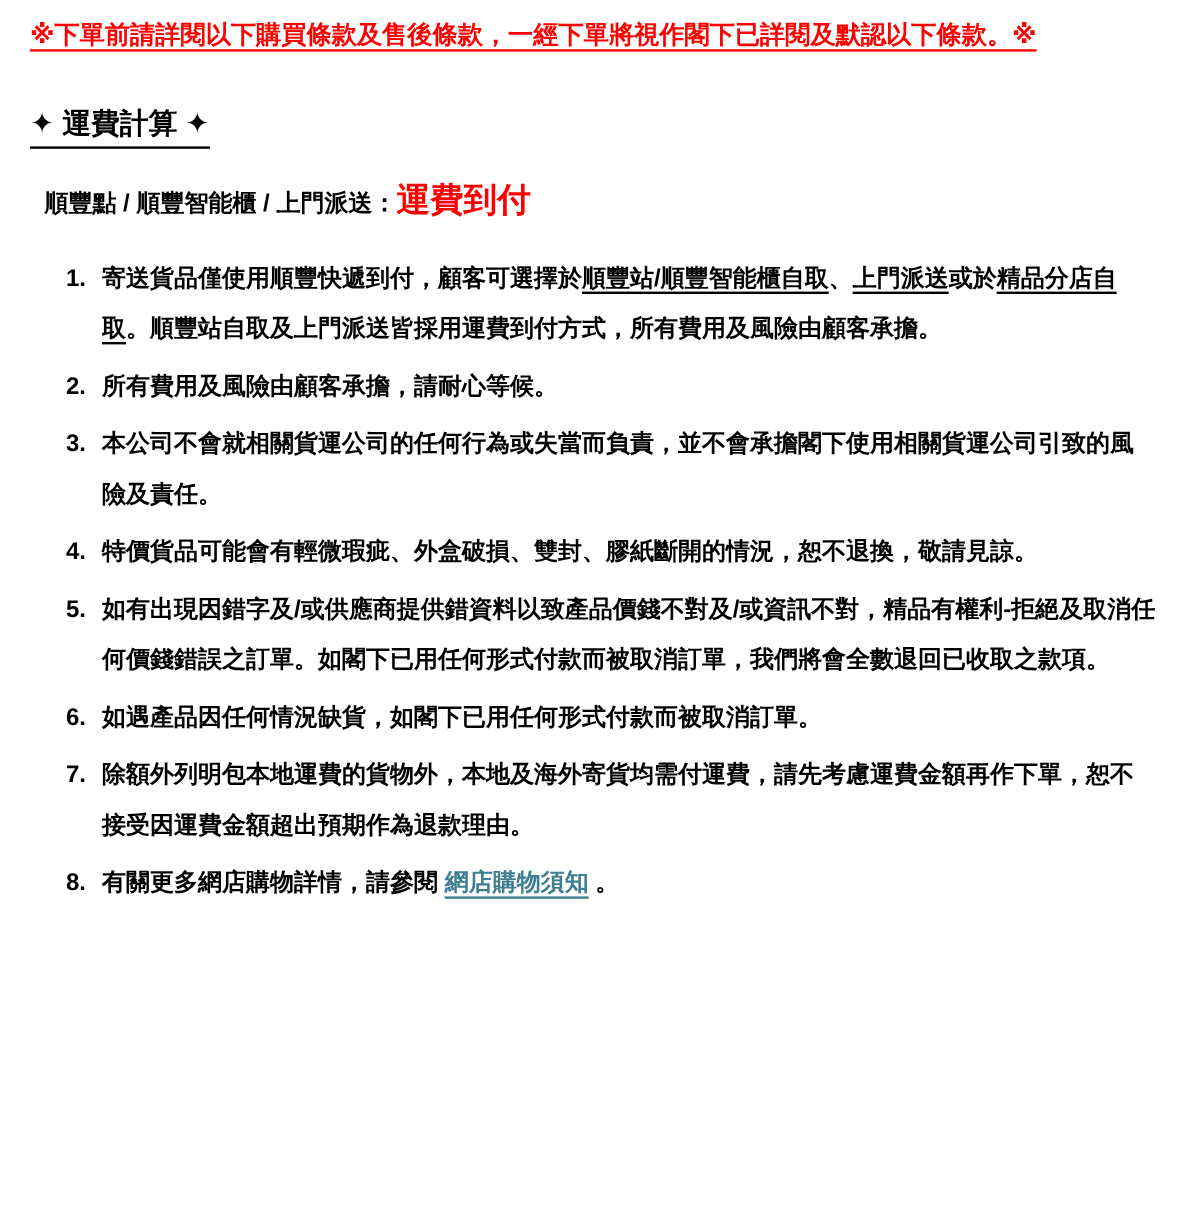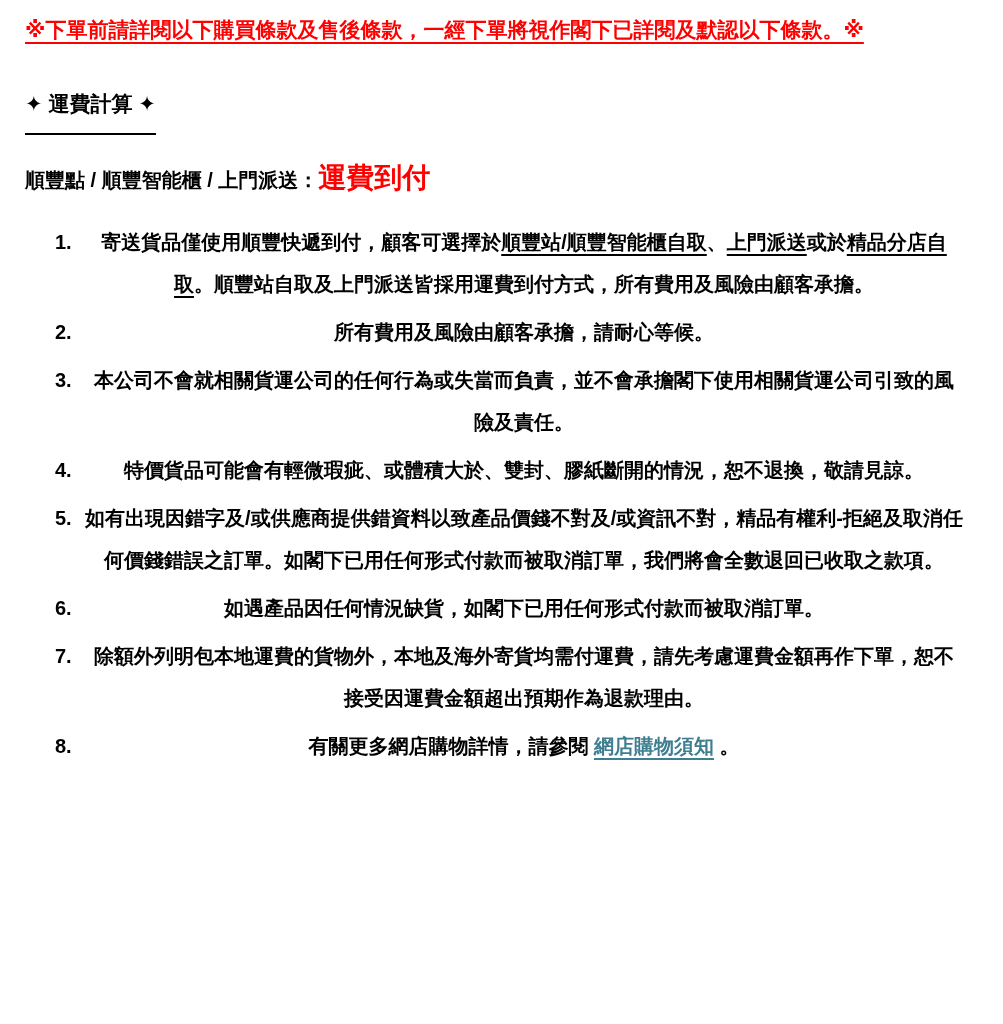--- a/index.html
+++ b/index.html
@@ -25,30 +25,30 @@
     color:var(--red,#f00);
     font-size:21px;
     line-height:28px;
     text-decoration:underline;
     text-decoration-thickness:2px;
     text-underline-offset:5px;
     margin:0;
   }
   .section-heading{
     display:inline-block;
-    font-size:21px;
+    font-size:24px;
     line-height:24px;
     border-bottom:2.5px solid var(--black,#000);
-    padding-bottom:17px;
+    padding-bottom:6px;
     margin:0;
   }
   .h-shipping{margin-top:48px;}
   .h-terms{margin-top:66px;}
   .ship-line1{
-    margin:26px 0 0 0;
+    margin:26px 0 0 12px;
     font-size:20px;
     line-height:34px;
   }
   .freight-collect{
     color:var(--red,#f00);
     font-size:28px;
   }
   .ship-line2{
     margin:16px 0 0 0;
     font-size:20px;
@@ -68,21 +68,20 @@
   .num{
     flex:0 0 30px;
     margin-left:30px;
     line-height:42px;
     text-align:left;
   }
   .li-body{flex:1;min-width:0;}
   .li-body p{
     margin:0;
     line-height:42px;
-    text-align:center;
   }
   .red-note{
     color:var(--red,#f00);
     margin-top:6px !important;
   }
   .u{
     text-decoration:underline;
     text-decoration-thickness:2px;
     text-underline-offset:5px;
   }
@@ -129,21 +128,21 @@
     <li>
       <span class="num">3.</span>
       <div class="li-body">
         <p>本公司不會就相關貨運公司的任何行為或失當而負責，並不會承擔閣下使用相關貨運公司引致的風險及責任。</p>
       </div>
     </li>
 
     <li>
       <span class="num">4.</span>
       <div class="li-body">
-        <p>特價貨品可能會有輕微瑕疵、或體積大於、雙封、膠紙斷開的情況，恕不退換，敬請見諒。</p>
+        <p>特價貨品可能會有輕微瑕疵、外盒破損、雙封、膠紙斷開的情況，恕不退換，敬請見諒。</p>
       </div>
     </li>
 
     <li>
       <span class="num">5.</span>
       <div class="li-body">
         <p>如有出現因錯字及/或供應商提供錯資料以致產品價錢不對及/或資訊不對，精品有權利-拒絕及取消任何價錢錯誤之訂單。如閣下已用任何形式付款而被取消訂單，我們將會全數退回已收取之款項。</p>
       </div>
     </li>
 

